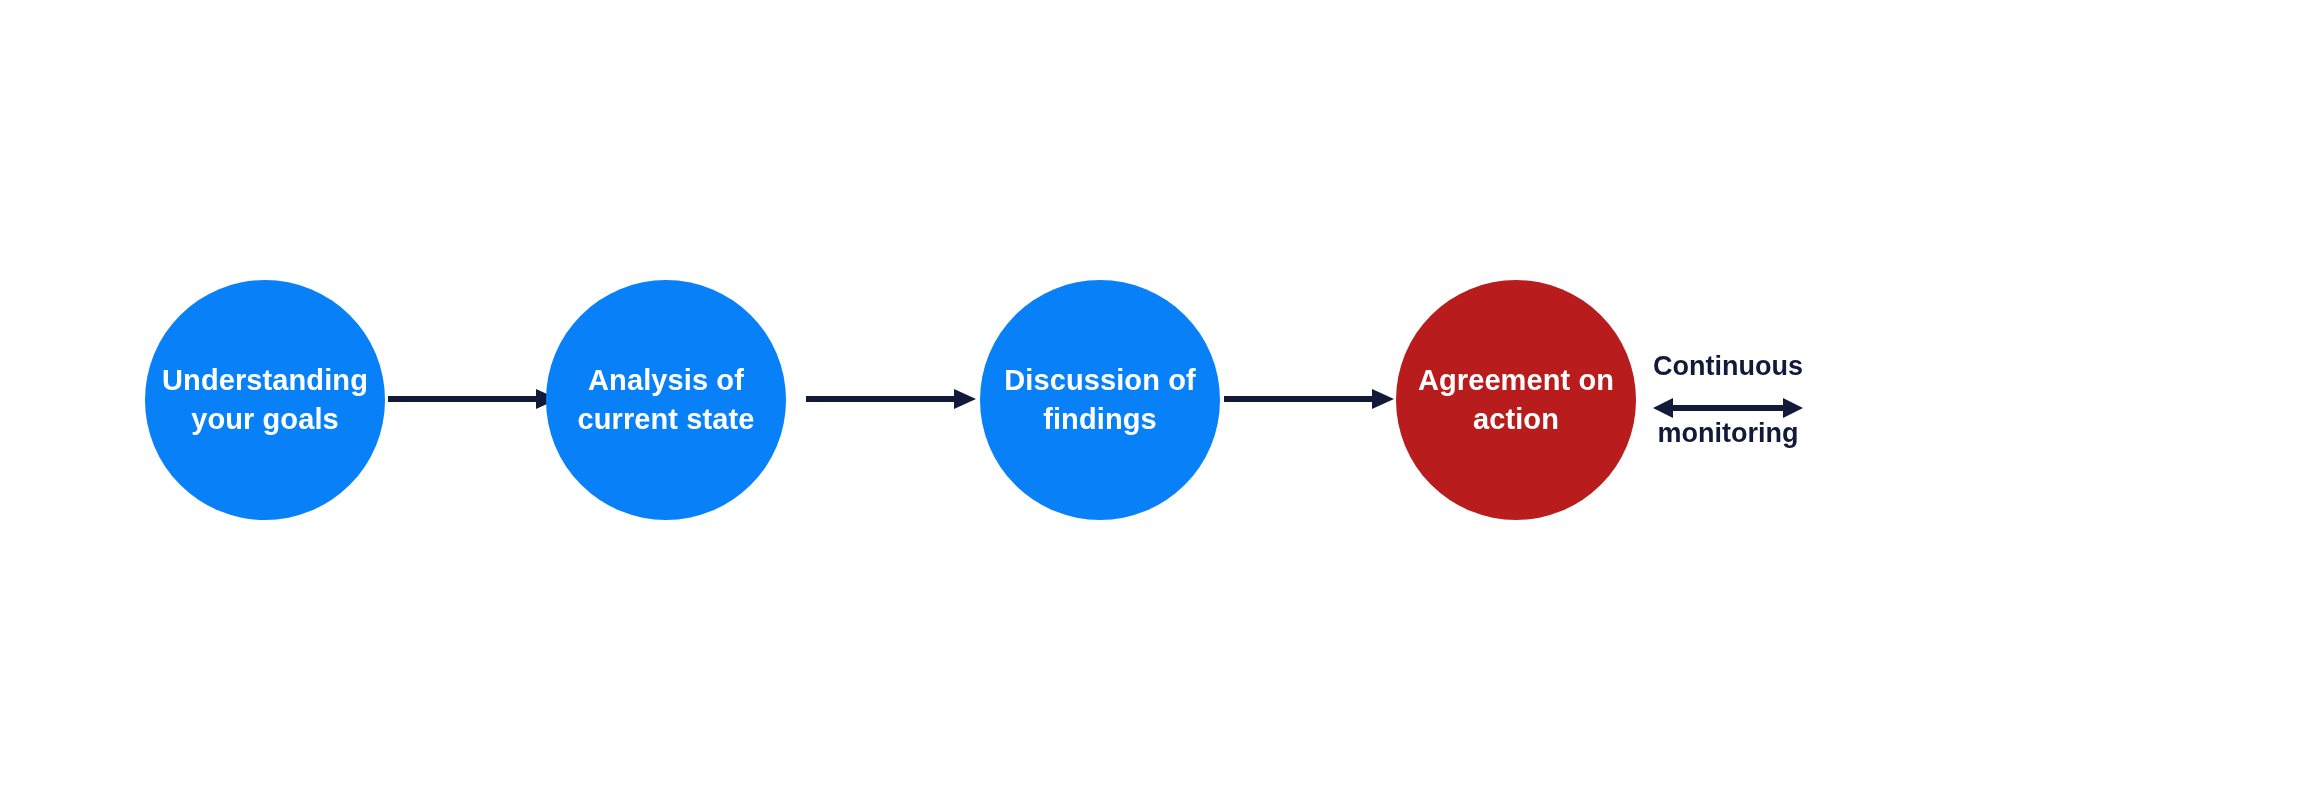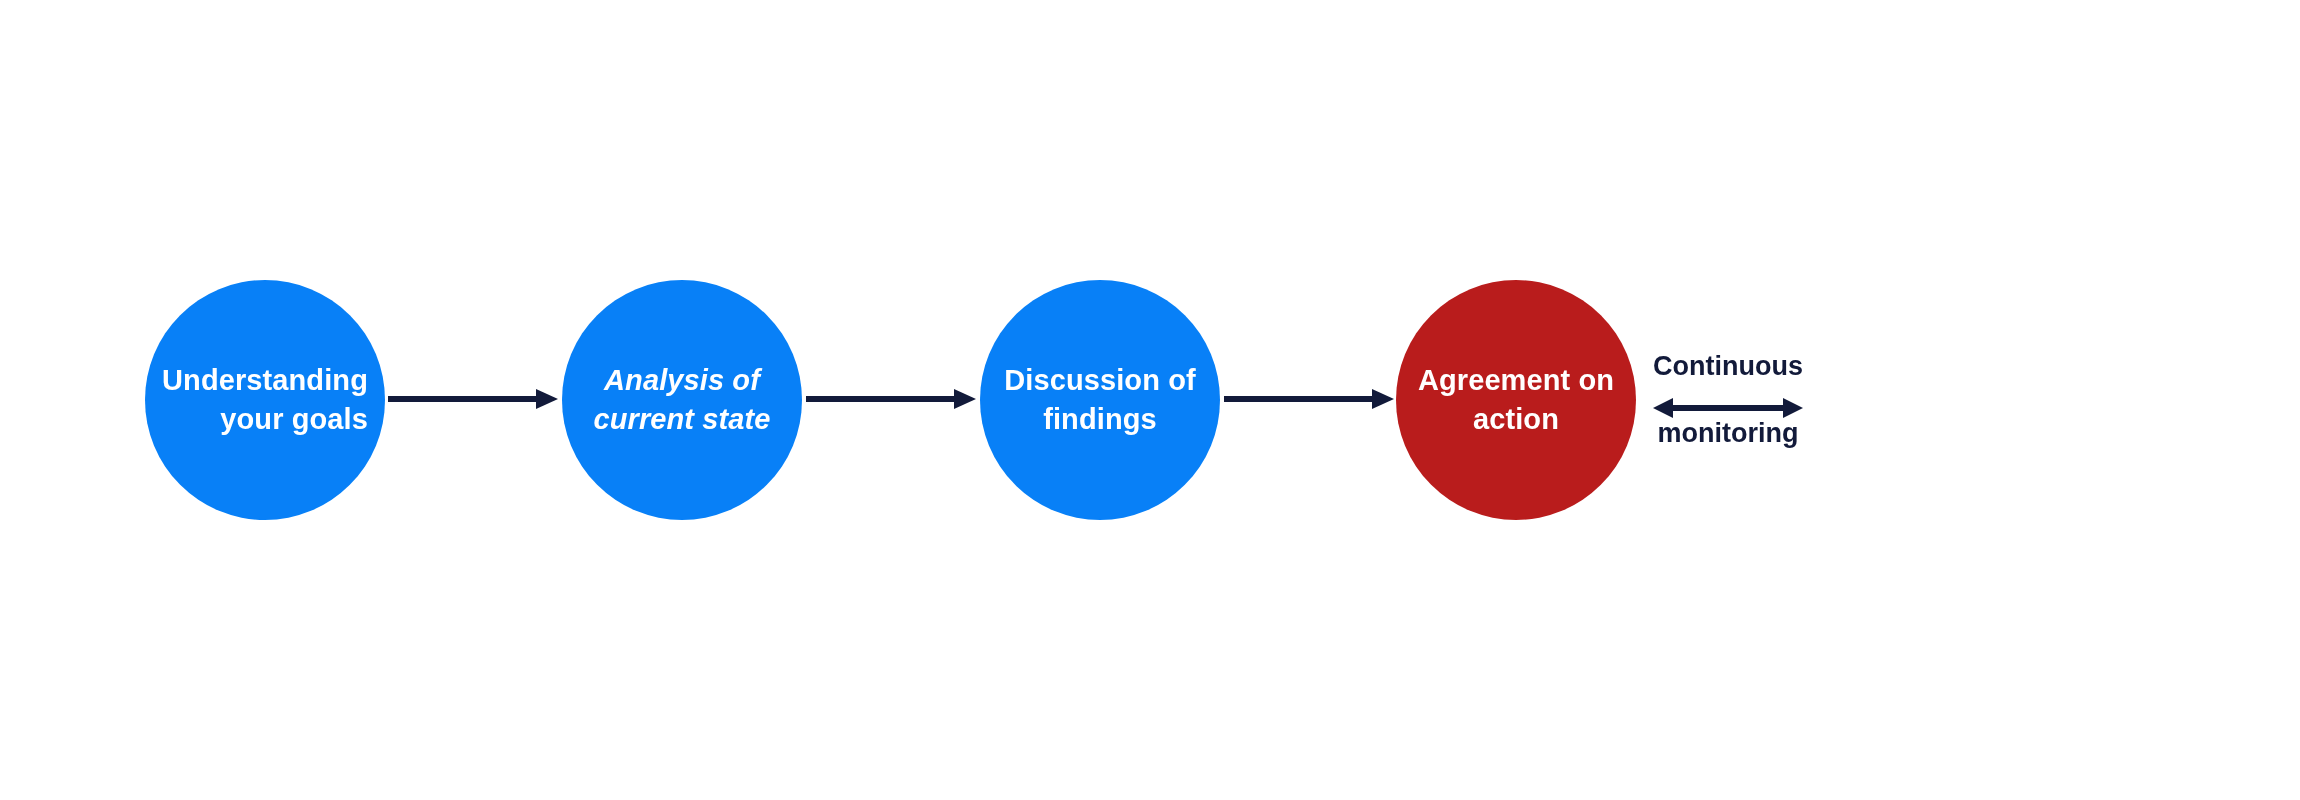--- a/index.html
+++ b/index.html
@@ -60,33 +60,33 @@
   }
   .monitor-text-top { margin-bottom: 16px; }
   .monitor-text-bottom { margin-top: 0; }
   .monitor-arrow { display: block; }
 </style>
 </head>
 <body>
 
 <div id="diagram-canvas">
 
-  <div class="node-circle" style="left:145px; top:280px; width:240px; height:240px; background:#0880F7;text-align:right;">
+  <div class="node-circle" style="left:145px; top:280px; width:240px; height:240px; background:#0880F7;">
     <span class="node-label">Understanding
 your goals</span>
   </div>
 
   <div class="connector" style="left:388px; top:386px; width:170px; height:26px;">
     <svg width="170" height="26" viewBox="0 0 170 26" aria-hidden="true">
       <line x1="0" y1="13" x2="152" y2="13" stroke="#121A3A" stroke-width="6"></line>
       <polygon points="148,3 170,13 148,23" fill="#121A3A"></polygon>
     </svg>
   </div>
 
-  <div class="node-circle" style="left:562px; top:280px; width:240px; height:240px; background:#0880F7;font-style:italic;">
+  <div class="node-circle" style="left:546px; top:280px; width:240px; height:240px; background:#0880F7;">
     <span class="node-label">Analysis of
 current state</span>
   </div>
 
   <div class="connector" style="left:806px; top:386px; width:170px; height:26px;">
     <svg width="170" height="26" viewBox="0 0 170 26" aria-hidden="true">
       <line x1="0" y1="13" x2="152" y2="13" stroke="#121A3A" stroke-width="6"></line>
       <polygon points="148,3 170,13 148,23" fill="#121A3A"></polygon>
     </svg>
   </div>

